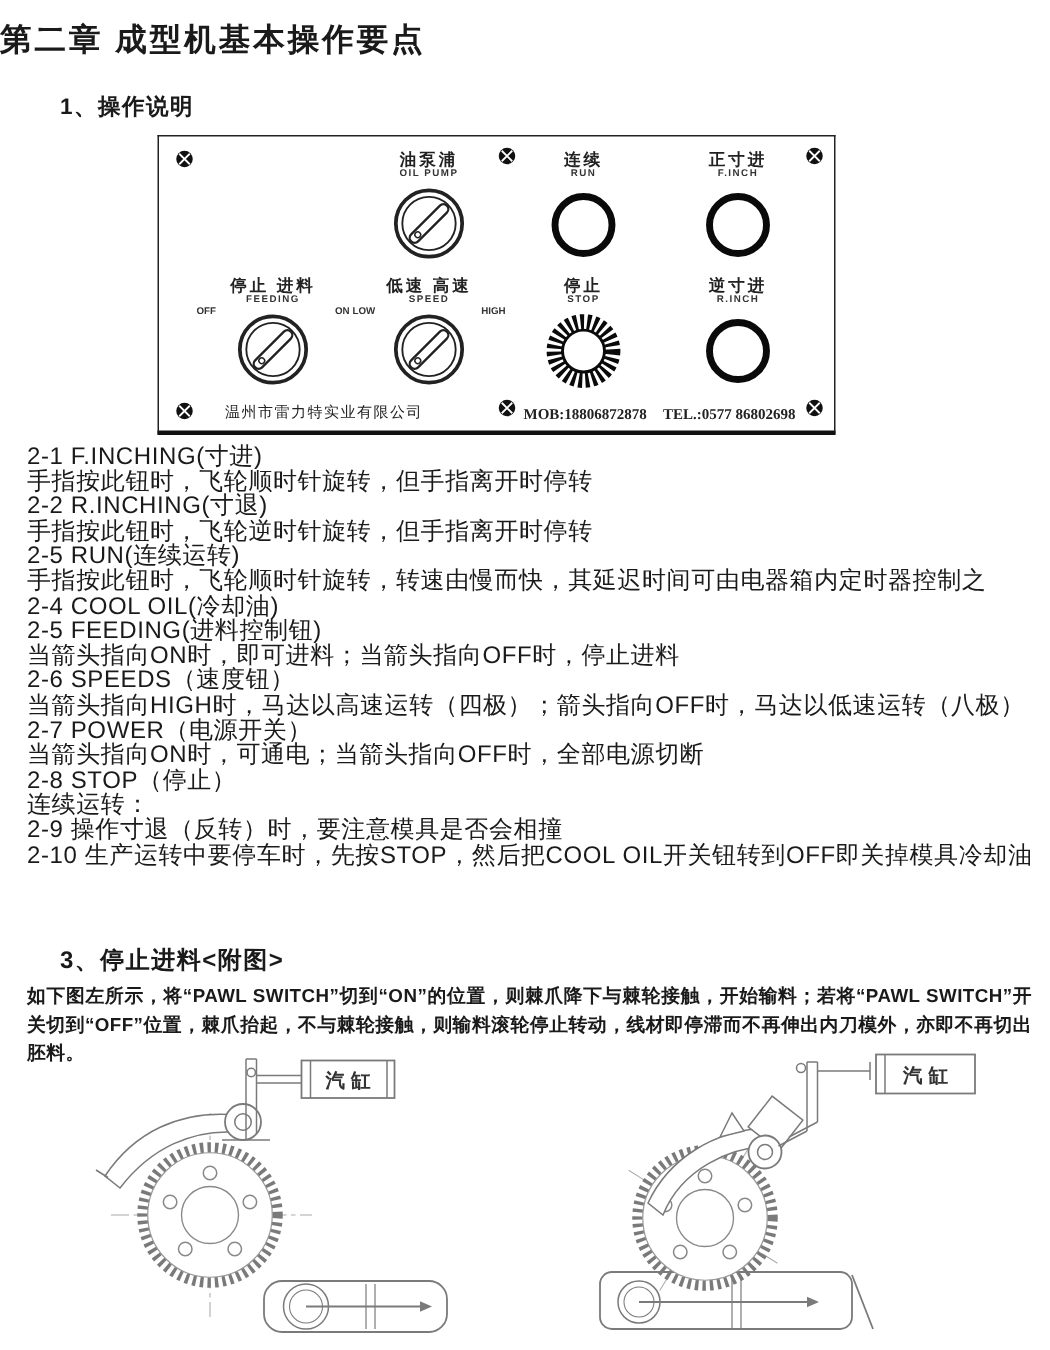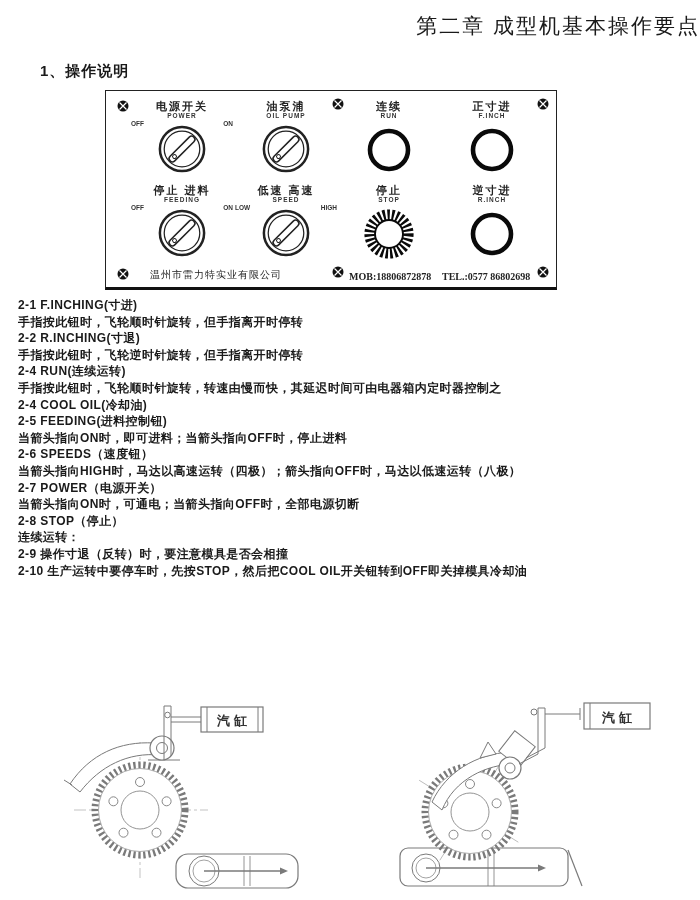--- a/index.html
+++ b/index.html
@@ -1,19 +1,19 @@
 <!DOCTYPE html>
 <html><head>
 <meta charset="utf-8">
 <style>
   html,body{margin:0;padding:0;background:#fff;}
   .page{position:relative;width:700px;height:900px;background:#fff;overflow:hidden;
         font-family:"Liberation Sans",sans-serif;color:#1a1a1a;}
-  .doc-title{position:absolute;top:12px;left:0;width:100%;text-align:right;
-             font-size:21px;font-weight:400;letter-spacing:2px;}
+  .doc-title{position:absolute;top:12px;left:0;width:100%;text-align:left;
+             font-size:21px;font-weight:700;letter-spacing:2px;}
   .sec-heading{position:absolute;left:18px;font-size:15px;font-weight:700;letter-spacing:1px;margin-left:22px;}
   .sec1{top:62px;}
   .sec3{top:630px;font-size:16px;}
   
   .panel{position:absolute;left:105px;top:90px;width:452px;height:200px;
          border:1.5px solid #222;border-bottom:3px solid #111;background:#fff;box-sizing:border-box;}
   .cell{position:absolute;width:110px;text-align:center;}
   .ctl-label{font-size:11px;font-weight:700;letter-spacing:2px;color:#222;height:13px;}
   .ctl-sub{font-size:6.5px;letter-spacing:1px;color:#333;height:9px;font-weight:700;}
   .mark{position:absolute;top:21px;font-size:6.5px;color:#333;font-weight:700;}
@@ -21,21 +21,21 @@
   .mark-r{right:4px;}
   .widget{margin-top:3px;display:flex;justify-content:center;}
   .screw{position:absolute;width:12px;height:12px;}
   .panel-footer{position:absolute;left:0;bottom:0;width:100%;height:20px;
                 font-family:"Liberation Serif",serif;font-size:10px;color:#222;}
   .company{position:absolute;left:44px;bottom:5px;letter-spacing:1px;}
   .mob{position:absolute;left:243px;bottom:5px;font-weight:700;}
   .tel{position:absolute;left:336px;bottom:5px;font-weight:700;}
   
   .instructions{position:absolute;left:18px;top:297px;width:672px;}
-  .iline{font-size:12px;line-height:16.6px;font-weight:700;letter-spacing:0.4px;white-space:nowrap;}
+  .iline{font-size:16px;line-height:16.6px;font-weight:400;letter-spacing:0.4px;white-space:nowrap;}
   .sec3-para{position:absolute;left:18px;top:655px;width:670px;font-size:12.5px;
              line-height:19px;font-weight:700;letter-spacing:0.3px;text-align:justify;}
   
   .diagram{position:absolute;top:698px;}
   .diag-left{left:58px;}
   .diag-right{left:392px;}
   svg text.cyl{font-family:"Liberation Sans",sans-serif;font-size:13px;font-weight:700;
                fill:#333;letter-spacing:4px;}
 </style>
 </head>
@@ -66,106 +66,90 @@
       </svg>
     <svg class="screw" style="left:226px;top:175px" viewBox="0 0 12 12">
         <circle cx="6" cy="6" r="5.5" fill="#111"></circle>
         <path d="M2.5,2.5 L9.5,9.5 M9.5,2.5 L2.5,9.5" stroke="#fff" stroke-width="1.2"></path>
       </svg>
     <svg class="screw" style="left:431px;top:175px" viewBox="0 0 12 12">
         <circle cx="6" cy="6" r="5.5" fill="#111"></circle>
         <path d="M2.5,2.5 L9.5,9.5 M9.5,2.5 L2.5,9.5" stroke="#fff" stroke-width="1.2"></path>
       </svg>
 
-    <div class="cell" style="left:21px;top:8px">
-      <div class="ctl-label">电源开关</div>
-      <div class="ctl-sub">POWER</div>
-      <span class="mark mark-l">OFF</span>
-      <span class="mark mark-r">ON</span>
+
+    <div class="cell" style="left:125px;top:8px">
+      <div class="ctl-label">油泵浦</div>
+      <div class="ctl-sub">OIL PUMP</div>
       <div class="widget">
         <svg width="50" height="50" viewBox="0 0 52 52">
             <circle cx="26" cy="26" r="23" fill="#fff" stroke="#222" stroke-width="2.6"></circle>
             <circle cx="26" cy="26" r="18.5" fill="#fff" stroke="#222" stroke-width="1.3"></circle>
             <g transform="rotate(45 26 26)">
               <rect x="22.6" y="8.5" width="6.8" height="35" rx="3.4" fill="#fff" stroke="#222" stroke-width="1.6"></rect>
               <circle cx="26" cy="37" r="2" fill="none" stroke="#222" stroke-width="1"></circle>
             </g>
           </svg>
       </div>
     </div>
 
-    <div class="cell" style="left:125px;top:8px">
-      <div class="ctl-label">油泵浦</div>
-      <div class="ctl-sub">OIL PUMP</div>
+    <div class="cell" style="left:228px;top:8px">
+      <div class="ctl-label">连续</div>
+      <div class="ctl-sub">RUN</div>
+      <div class="widget">
+        <svg width="50" height="50" viewBox="0 0 50 50">
+            <circle cx="25" cy="26" r="19" fill="#fff" stroke="#0a0a0a" stroke-width="4.6"></circle>
+          </svg>
+      </div>
+    </div>
+
+    <div class="cell" style="left:331px;top:8px">
+      <div class="ctl-label">正寸进</div>
+      <div class="ctl-sub">F.INCH</div>
+      <div class="widget">
+        <svg width="50" height="50" viewBox="0 0 50 50">
+            <circle cx="25" cy="26" r="19" fill="#fff" stroke="#0a0a0a" stroke-width="4.6"></circle>
+          </svg>
+      </div>
+    </div>
+
+    <div class="cell" style="left:21px;top:92px">
+      <div class="ctl-label">停止  进料</div>
+      <div class="ctl-sub">FEEDING</div>
+      <span class="mark mark-l">OFF</span>
+      <span class="mark mark-r">ON</span>
       <div class="widget">
         <svg width="50" height="50" viewBox="0 0 52 52">
             <circle cx="26" cy="26" r="23" fill="#fff" stroke="#222" stroke-width="2.6"></circle>
             <circle cx="26" cy="26" r="18.5" fill="#fff" stroke="#222" stroke-width="1.3"></circle>
             <g transform="rotate(45 26 26)">
               <rect x="22.6" y="8.5" width="6.8" height="35" rx="3.4" fill="#fff" stroke="#222" stroke-width="1.6"></rect>
               <circle cx="26" cy="37" r="2" fill="none" stroke="#222" stroke-width="1"></circle>
             </g>
           </svg>
       </div>
     </div>
 
-    <div class="cell" style="left:228px;top:8px">
-      <div class="ctl-label">连续</div>
-      <div class="ctl-sub">RUN</div>
-      <div class="widget">
-        <svg width="50" height="50" viewBox="0 0 50 50">
-            <circle cx="25" cy="26" r="19" fill="#fff" stroke="#0a0a0a" stroke-width="4.6"></circle>
-          </svg>
-      </div>
-    </div>
-
-    <div class="cell" style="left:331px;top:8px">
-      <div class="ctl-label">正寸进</div>
-      <div class="ctl-sub">F.INCH</div>
-      <div class="widget">
-        <svg width="50" height="50" viewBox="0 0 50 50">
-            <circle cx="25" cy="26" r="19" fill="#fff" stroke="#0a0a0a" stroke-width="4.6"></circle>
-          </svg>
-      </div>
-    </div>
-
-    <div class="cell" style="left:21px;top:92px">
-      <div class="ctl-label">停止  进料</div>
-      <div class="ctl-sub">FEEDING</div>
-      <span class="mark mark-l">OFF</span>
-      <span class="mark mark-r">ON</span>
+    <div class="cell" style="left:125px;top:92px">
+      <div class="ctl-label">低速  高速</div>
+      <div class="ctl-sub">SPEED</div>
+      <span class="mark mark-l">LOW</span>
+      <span class="mark mark-r">HIGH</span>
       <div class="widget">
         <svg width="50" height="50" viewBox="0 0 52 52">
             <circle cx="26" cy="26" r="23" fill="#fff" stroke="#222" stroke-width="2.6"></circle>
             <circle cx="26" cy="26" r="18.5" fill="#fff" stroke="#222" stroke-width="1.3"></circle>
             <g transform="rotate(45 26 26)">
               <rect x="22.6" y="8.5" width="6.8" height="35" rx="3.4" fill="#fff" stroke="#222" stroke-width="1.6"></rect>
               <circle cx="26" cy="37" r="2" fill="none" stroke="#222" stroke-width="1"></circle>
             </g>
           </svg>
       </div>
     </div>
 
-    <div class="cell" style="left:125px;top:92px">
-      <div class="ctl-label">低速  高速</div>
-      <div class="ctl-sub">SPEED</div>
-      <span class="mark mark-l">LOW</span>
-      <span class="mark mark-r">HIGH</span>
-      <div class="widget">
-        <svg width="50" height="50" viewBox="0 0 52 52">
-            <circle cx="26" cy="26" r="23" fill="#fff" stroke="#222" stroke-width="2.6"></circle>
-            <circle cx="26" cy="26" r="18.5" fill="#fff" stroke="#222" stroke-width="1.3"></circle>
-            <g transform="rotate(45 26 26)">
-              <rect x="22.6" y="8.5" width="6.8" height="35" rx="3.4" fill="#fff" stroke="#222" stroke-width="1.6"></rect>
-              <circle cx="26" cy="37" r="2" fill="none" stroke="#222" stroke-width="1"></circle>
-            </g>
-          </svg>
-      </div>
-    </div>
-
     <div class="cell" style="left:331px;top:92px">
       <div class="ctl-label">逆寸进</div>
       <div class="ctl-sub">R.INCH</div>
       <div class="widget">
         <svg width="50" height="50" viewBox="0 0 50 50">
             <circle cx="25" cy="26" r="19" fill="#fff" stroke="#0a0a0a" stroke-width="4.6"></circle>
           </svg>
       </div>
     </div>
 
@@ -185,35 +169,37 @@
       <span class="mob">MOB:18806872878</span>
       <span class="tel">TEL.:0577 86802698</span>
     </div>
   </div>
 
   <div class="instructions">
     <div class="iline">2-1 F.INCHING(寸进)</div>
     <div class="iline">手指按此钮时，飞轮顺时针旋转，但手指离开时停转</div>
     <div class="iline">2-2 R.INCHING(寸退)</div>
     <div class="iline">手指按此钮时，飞轮逆时针旋转，但手指离开时停转</div>
-    <div class="iline">2-4 RUN(连续运转)</div>
+    <div class="iline">2-5 RUN(连续运转)</div>
     <div class="iline">手指按此钮时，飞轮顺时针旋转，转速由慢而快，其延迟时间可由电器箱内定时器控制之</div>
     <div class="iline">2-4 COOL  OIL(冷却油)</div>
     <div class="iline">2-5 FEEDING(进料控制钮)</div>
     <div class="iline">当箭头指向ON时，即可进料；当箭头指向OFF时，停止进料</div>
     <div class="iline">2-6 SPEEDS（速度钮）</div>
     <div class="iline">当箭头指向HIGH时，马达以高速运转（四极）；箭头指向OFF时，马达以低速运转（八极）</div>
     <div class="iline">2-7 POWER（电源开关）</div>
     <div class="iline">当箭头指向ON时，可通电；当箭头指向OFF时，全部电源切断</div>
     <div class="iline">2-8 STOP（停止）</div>
     <div class="iline">连续运转：</div>
     <div class="iline">2-9  操作寸退（反转）时，要注意模具是否会相撞</div>
     <div class="iline">2-10  生产运转中要停车时，先按STOP，然后把COOL OIL开关钮转到OFF即关掉模具冷却油</div>
   </div>
 
+  <div class="sec-heading sec3">3、停止进料&lt;附图&gt;</div>
+  <div class="sec3-para">如下图左所示，将“PAWL SWITCH”切到“ON”的位置，则棘爪降下与棘轮接触，开始输料；若将“PAWL SWITCH”开关切到“OFF”位置，棘爪抬起，不与棘轮接触，则输料滚轮停止转动，线材即停滞而不再伸出内刀模外，亦即不再切出胚料。</div>
 
   <svg class="diagram diag-left" width="260" height="196" viewBox="0 0 260 196">
     <g stroke="#7a7a7a" fill="none" stroke-width="1">
 
       <g>
         <rect x="118" y="156" width="122" height="34" rx="12" fill="#fff" stroke-width="1.2"></rect>
         <circle cx="146" cy="173" r="15" fill="#fff"></circle>
         <circle cx="146" cy="173" r="11" stroke-width="0.7"></circle>
         <line x1="146" y1="173" x2="222" y2="173" stroke-width="1.4"></line>
         <polygon points="222,169.5 230,173 222,176.5" fill="#7a7a7a" stroke="none"></polygon>

